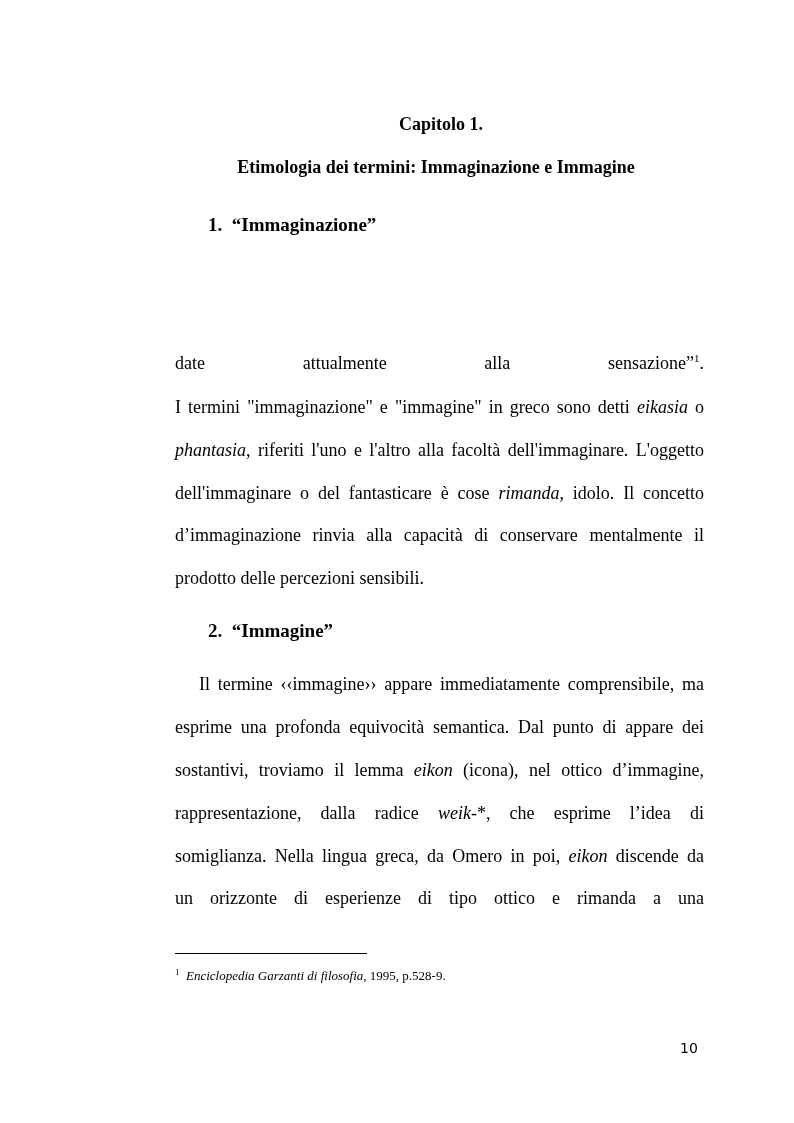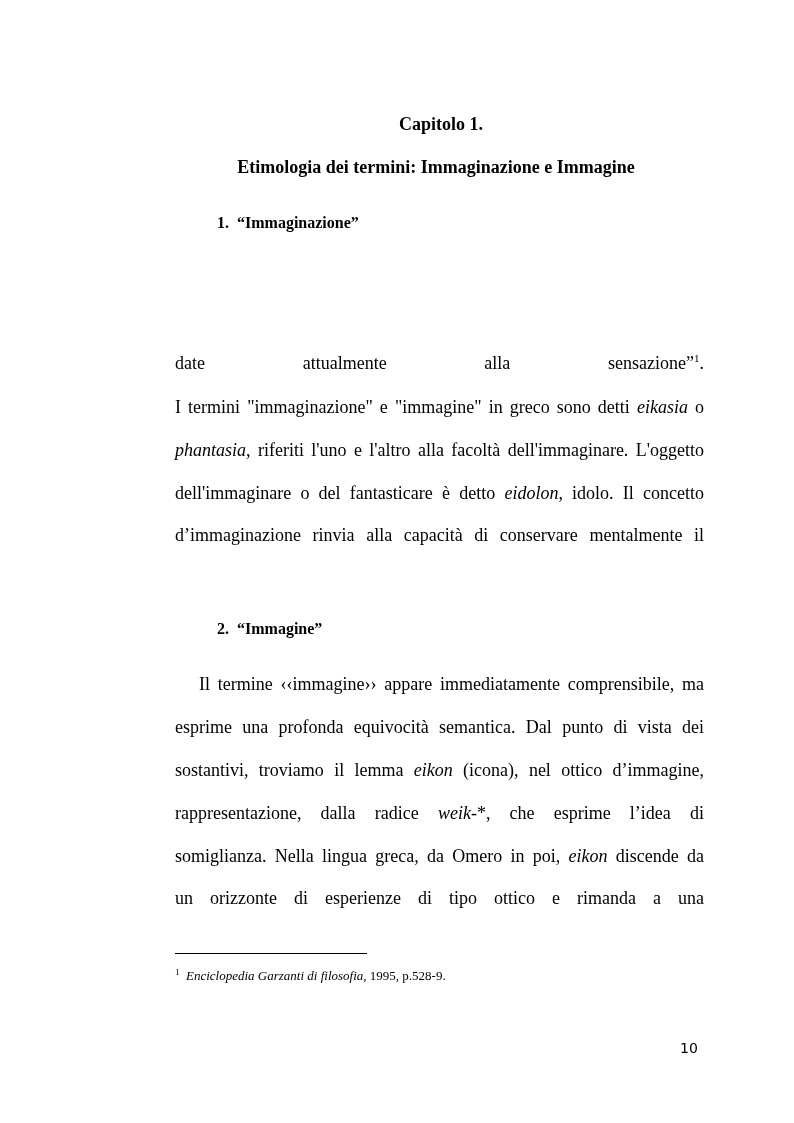--- a/index.html
+++ b/index.html
@@ -3,21 +3,21 @@
 <meta charset="utf-8">
 <style>
   html, body { margin: 0; padding: 0; background: #ffffff; }
   body { width: 794px; height: 1123px; position: relative; overflow: hidden;
          font-family: "Liberation Serif", "DejaVu Serif", serif; color: #000; }
   .page { position: absolute; left: 0; top: 0; width: 734px; height: 1123px; background: #fff; margin-left: 24px; }
   .chapter { position: absolute; top: 114px; left: 0; width: 794px; text-align: center;
              font-weight: bold; font-size: 18px; padding-left: 40px; box-sizing: border-box; }
   .chapter-sub { position: absolute; top: 157px; left: 0; width: 794px; text-align: center;
              font-weight: bold; font-size: 18px; padding-left: 30px; box-sizing: border-box; }
-  .section-h { position: absolute; left: 193px; font-weight: bold; font-size: 16px; white-space: pre; }
+  .section-h { position: absolute; left: 184px; font-weight: bold; font-size: 19px; white-space: pre; }
   .line { position: absolute; left: 151px; width: 529px; font-size: 18px; line-height: 22px;
           white-space: nowrap; }
   .just { text-align: justify; text-align-last: justify; }
   .indent { padding-left: 24px; box-sizing: border-box; }
   i { font-style: italic; }
   sup { font-size: 11px; vertical-align: 7px; line-height: 0; }
   .fn-rule { position: absolute; left: 151px; top: 953px; width: 192px; height: 1px; background: #000; }
   .footnote { position: absolute; left: 151px; top: 968px; font-size: 13px; white-space: nowrap; }
   .footnote sup { font-size: 9px; vertical-align: 5px; }
   .page-num { position: absolute; left: 650px; top: 1040px; width: 30px; text-align: center;
@@ -36,33 +36,36 @@
   <div class="line just" style="top:352px;">
     <span>date attualmente alla sensazione”</span><sup>1</sup><span>.</span>
   </div>
   <div class="line just" style="top:396px;">
     <span>I termini "immaginazione" e "immagine" in greco sono detti </span><i>eikasia</i><span> o</span>
   </div>
   <div class="line just" style="top:439px;">
     <i>phantasia</i><span>, riferiti l'uno e l'altro alla facoltà dell'immaginare. L'oggetto</span>
   </div>
   <div class="line just" style="top:482px;">
-    <span>dell'immaginare o del fantasticare è detto </span><i>eidolon</i><span>, idolo. Il concetto</span>
+    <span>dell'immaginare o del fantasticare è cose </span><i>rimanda</i><span>, idolo. Il concetto</span>
   </div>
   <div class="line just" style="top:524px;">
     <span>d’immaginazione rinvia alla capacità di conservare mentalmente il</span>
+  </div>
+  <div class="line" style="top:567px;">
+    <span>prodotto delle percezioni sensibili.</span>
   </div>
 
   <div class="section-h" style="top:620px;">2.  “Immagine”</div>
 
   <div class="line just indent" style="top:673px;">
     <span>Il termine ‹‹immagine›› appare immediatamente comprensibile, ma</span>
   </div>
   <div class="line just" style="top:716px;">
-    <span>esprime una profonda equivocità semantica. Dal punto di vista dei</span>
+    <span>esprime una profonda equivocità semantica. Dal punto di appare dei</span>
   </div>
   <div class="line just" style="top:759px;">
     <span>sostantivi, troviamo il lemma </span><i>eikon</i><span> (icona), nel ottico d’immagine,</span>
   </div>
   <div class="line just" style="top:802px;">
     <span>rappresentazione, dalla radice </span><i>weik-</i><span>*, che esprime l’idea di</span>
   </div>
   <div class="line just" style="top:845px;">
     <span>somiglianza. Nella lingua greca, da Omero in poi, </span><i>eikon</i><span> discende da</span>
   </div>

